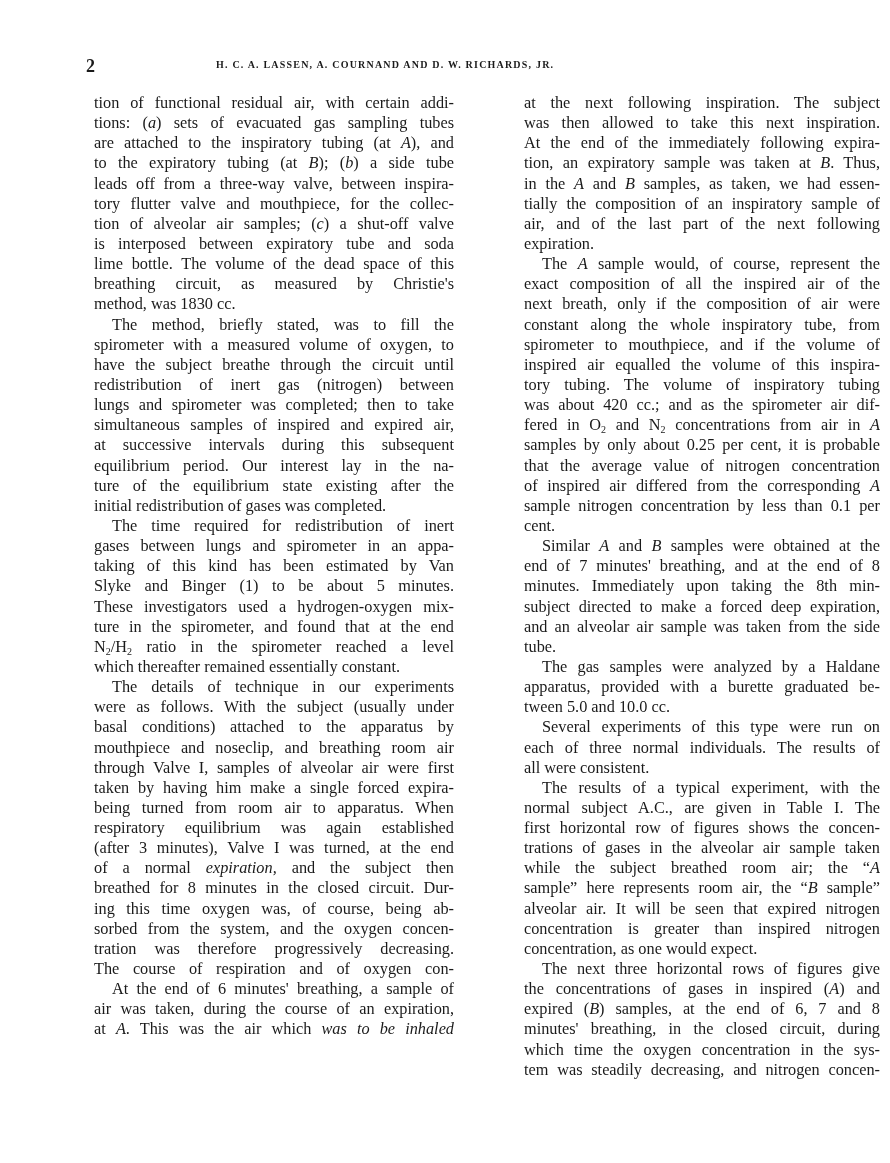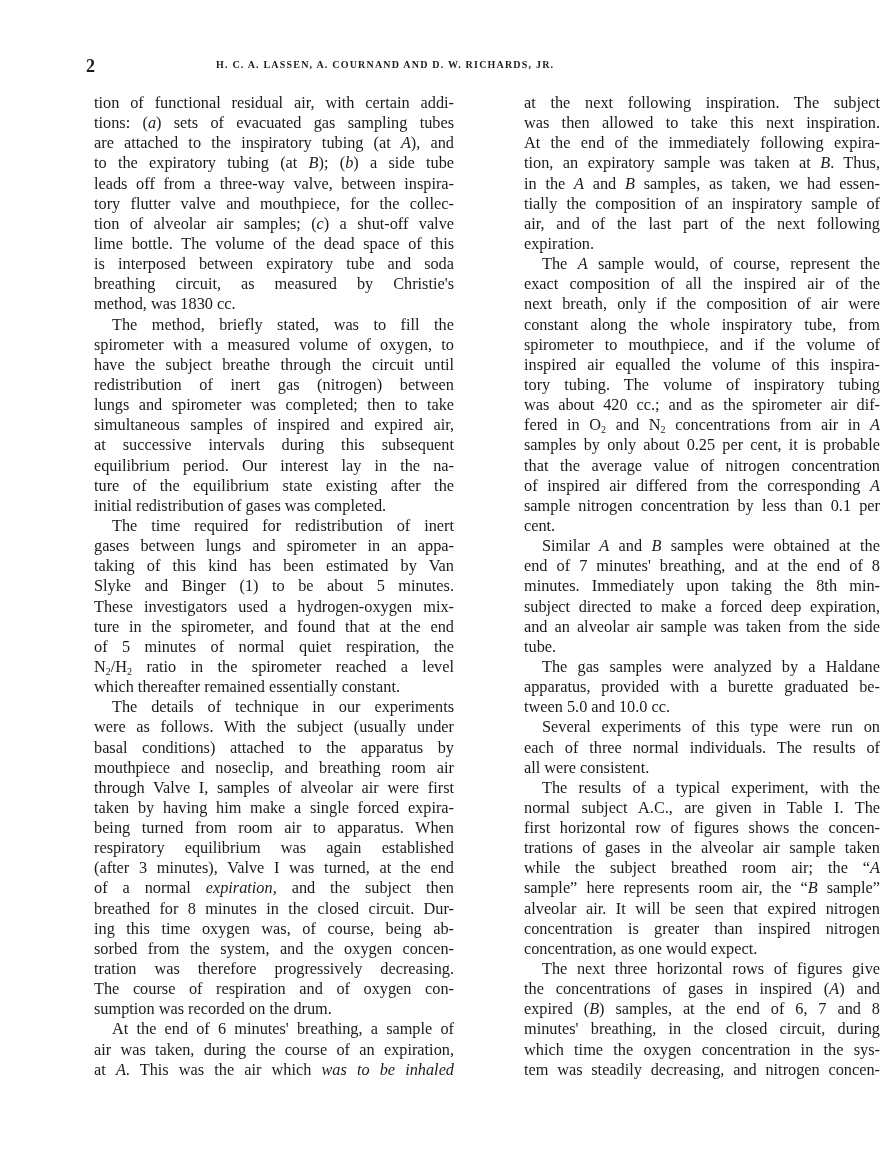--- a/index.html
+++ b/index.html
@@ -25,59 +25,57 @@
 </div>
 
 <div class="column col-left" id="col-left">
     <span class="line">tion of functional residual air, with certain addi-</span>
     <span class="line">tions: (<i>a</i>) sets of evacuated gas sampling tubes</span>
     <span class="line">are attached to the inspiratory tubing (at <i>A</i>), and</span>
     <span class="line">to the expiratory tubing (at <i>B</i>); (<i>b</i>) a side tube</span>
     <span class="line">leads off from a three-way valve, between inspira-</span>
     <span class="line">tory flutter valve and mouthpiece, for the collec-</span>
     <span class="line">tion of alveolar air samples; (<i>c</i>) a shut-off valve</span>
+    <span class="line">is interposed between expiratory tube and soda</span>
     <span class="line">lime bottle.  The volume of the dead space of this</span>
-    <span class="line">is interposed between expiratory tube and soda</span>
     <span class="line">breathing circuit, as measured by Christie's</span>
     <span class="line last">method, was 1830 cc.</span>
     <span class="line indent">The method, briefly stated, was to fill the</span>
     <span class="line">spirometer with a measured volume of oxygen, to</span>
     <span class="line">have the subject breathe through the circuit until</span>
     <span class="line">redistribution of inert gas (nitrogen) between</span>
     <span class="line">lungs and spirometer was completed; then to take</span>
     <span class="line">simultaneous samples of inspired and expired air,</span>
     <span class="line">at successive intervals during this subsequent</span>
     <span class="line">equilibrium period.  Our interest lay in the na-</span>
     <span class="line">ture of the equilibrium state existing after the</span>
     <span class="line last">initial redistribution of gases was completed.</span>
     <span class="line indent">The time required for redistribution of inert</span>
     <span class="line">gases between lungs and spirometer in an appa-</span>
     <span class="line">taking of this kind has been estimated by Van</span>
     <span class="line">Slyke and Binger (1) to be about 5 minutes.</span>
     <span class="line">These investigators used a hydrogen-oxygen mix-</span>
     <span class="line">ture in the spirometer, and found that at the end</span>
-    <span class="line">of 5 minutes of normal quiet respiration, the</span>
     <span class="line">N<sub>2</sub>/H<sub>2</sub> ratio in the spirometer reached a level</span>
     <span class="line last">which thereafter remained essentially constant.</span>
     <span class="line indent">The details of technique in our experiments</span>
     <span class="line">were as follows.  With the subject (usually under</span>
     <span class="line">basal conditions) attached to the apparatus by</span>
     <span class="line">mouthpiece and noseclip, and breathing room air</span>
     <span class="line">through Valve I, samples of alveolar air were first</span>
     <span class="line">taken by having him make a single forced expira-</span>
     <span class="line">being turned from room air to apparatus.  When</span>
     <span class="line">respiratory equilibrium was again established</span>
     <span class="line">(after 3 minutes), Valve I was turned, at the end</span>
     <span class="line">of a normal <i>expiration,</i> and the subject then</span>
     <span class="line">breathed for 8 minutes in the closed circuit.  Dur-</span>
     <span class="line">ing this time oxygen was, of course, being ab-</span>
     <span class="line">sorbed from the system, and the oxygen concen-</span>
     <span class="line">tration was therefore progressively decreasing.</span>
     <span class="line">The course of respiration and of oxygen con-</span>
-    <span class="line last">sumption was recorded on the drum.</span>
     <span class="line indent">At the end of 6 minutes' breathing, a sample of</span>
     <span class="line">air was taken, during the course of an expiration,</span>
     <span class="line">at <i>A</i>.  This was the air which <i>was to be inhaled</i></span>
   </div>
 <div class="column col-right" id="col-right">
     <span class="line">at the next following inspiration.  The subject</span>
     <span class="line">was then allowed to take this next inspiration.</span>
     <span class="line">At the end of the immediately following expira-</span>
     <span class="line">tion, an expiratory sample was taken at <i>B</i>.  Thus,</span>
     <span class="line">in the <i>A</i> and <i>B</i> samples, as taken, we had essen-</span>

